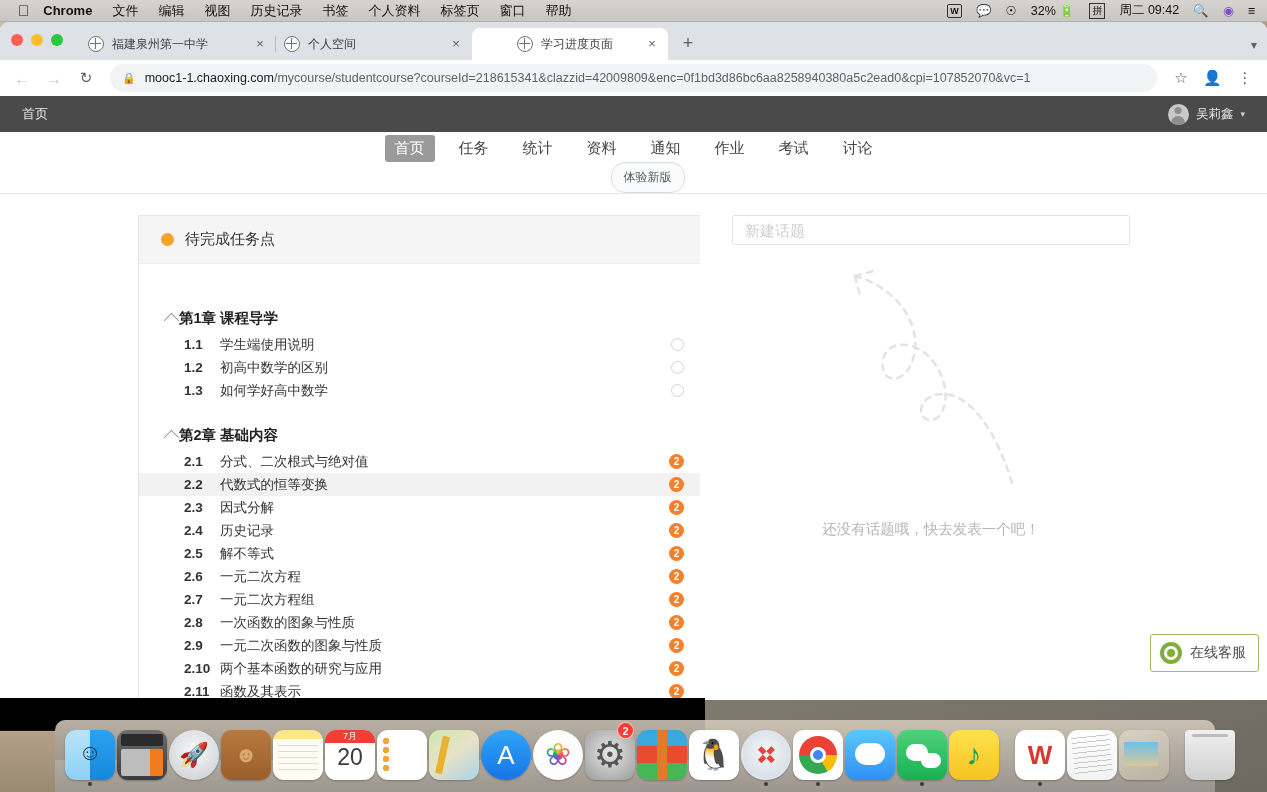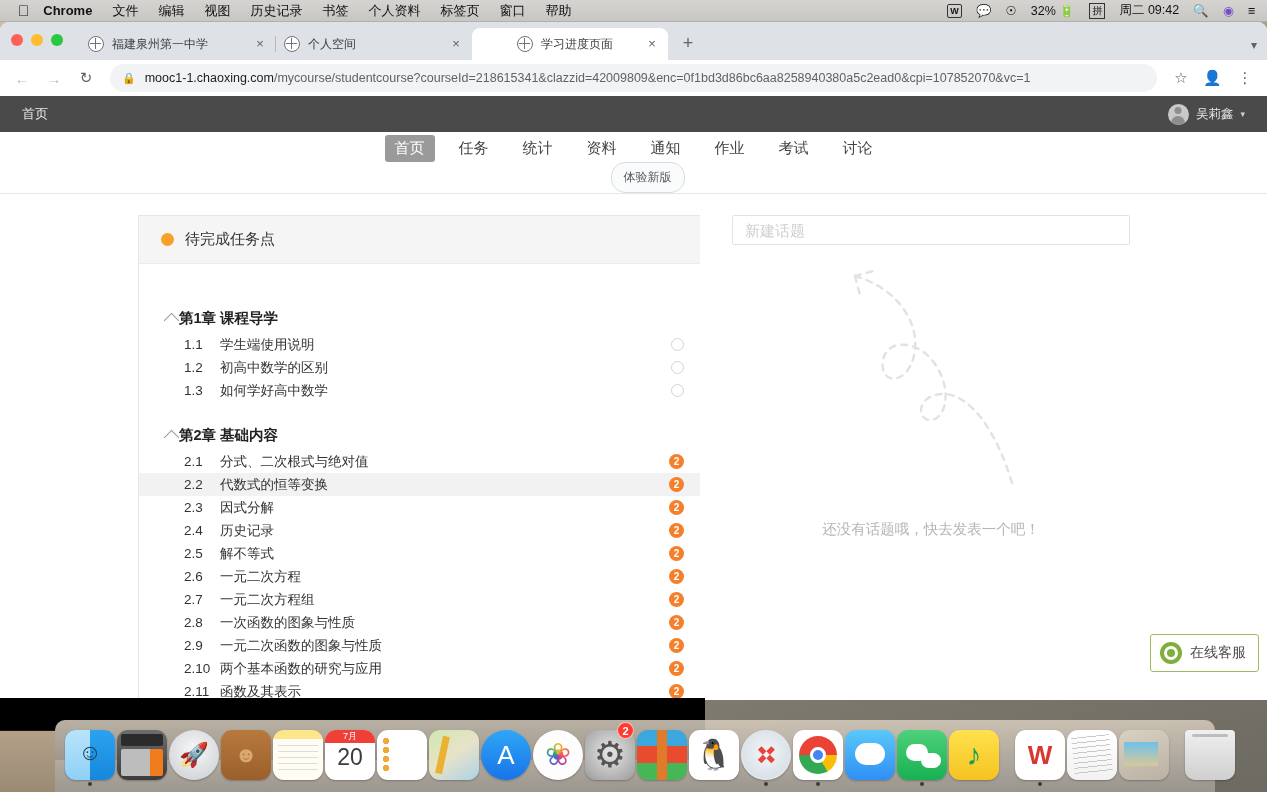--- a/index.html
+++ b/index.html
@@ -194,21 +194,21 @@
     display: inline-block; width: 11px; height: 11px; flex:none;
     border-left: 1.4px solid #9a9a9a; border-top: 1.4px solid #9a9a9a;
     transform: rotate(45deg); margin-top: 4px;
   }
   .lesson {
     display: flex; align-items: center; height: 23px;
     padding-left: 45px; padding-right: 16px; font-size: 13.5px; color: #333;
     position: relative;
   }
   .lesson.hl { background: #f2f2f2; }
-  .lesson .num { width: 36px; flex: none; color: #333; }
+  .lesson .num { width: 36px; flex: none; color: #333; font-weight: bold; }
   .lesson .nm { flex: 1; white-space: nowrap; overflow: hidden; }
   .badge {
     width: 15px; height: 15px; border-radius: 50%; background: #f4802b;
     color: #fff; font-size: 10px; line-height: 15px; text-align: center;
     flex: none; font-weight: bold;
   }
   .circle-empty {
     width: 13px; height: 13px; border-radius: 50%;
     border: 1.3px solid #d3d3d3; flex: none; box-sizing: border-box;
   }

